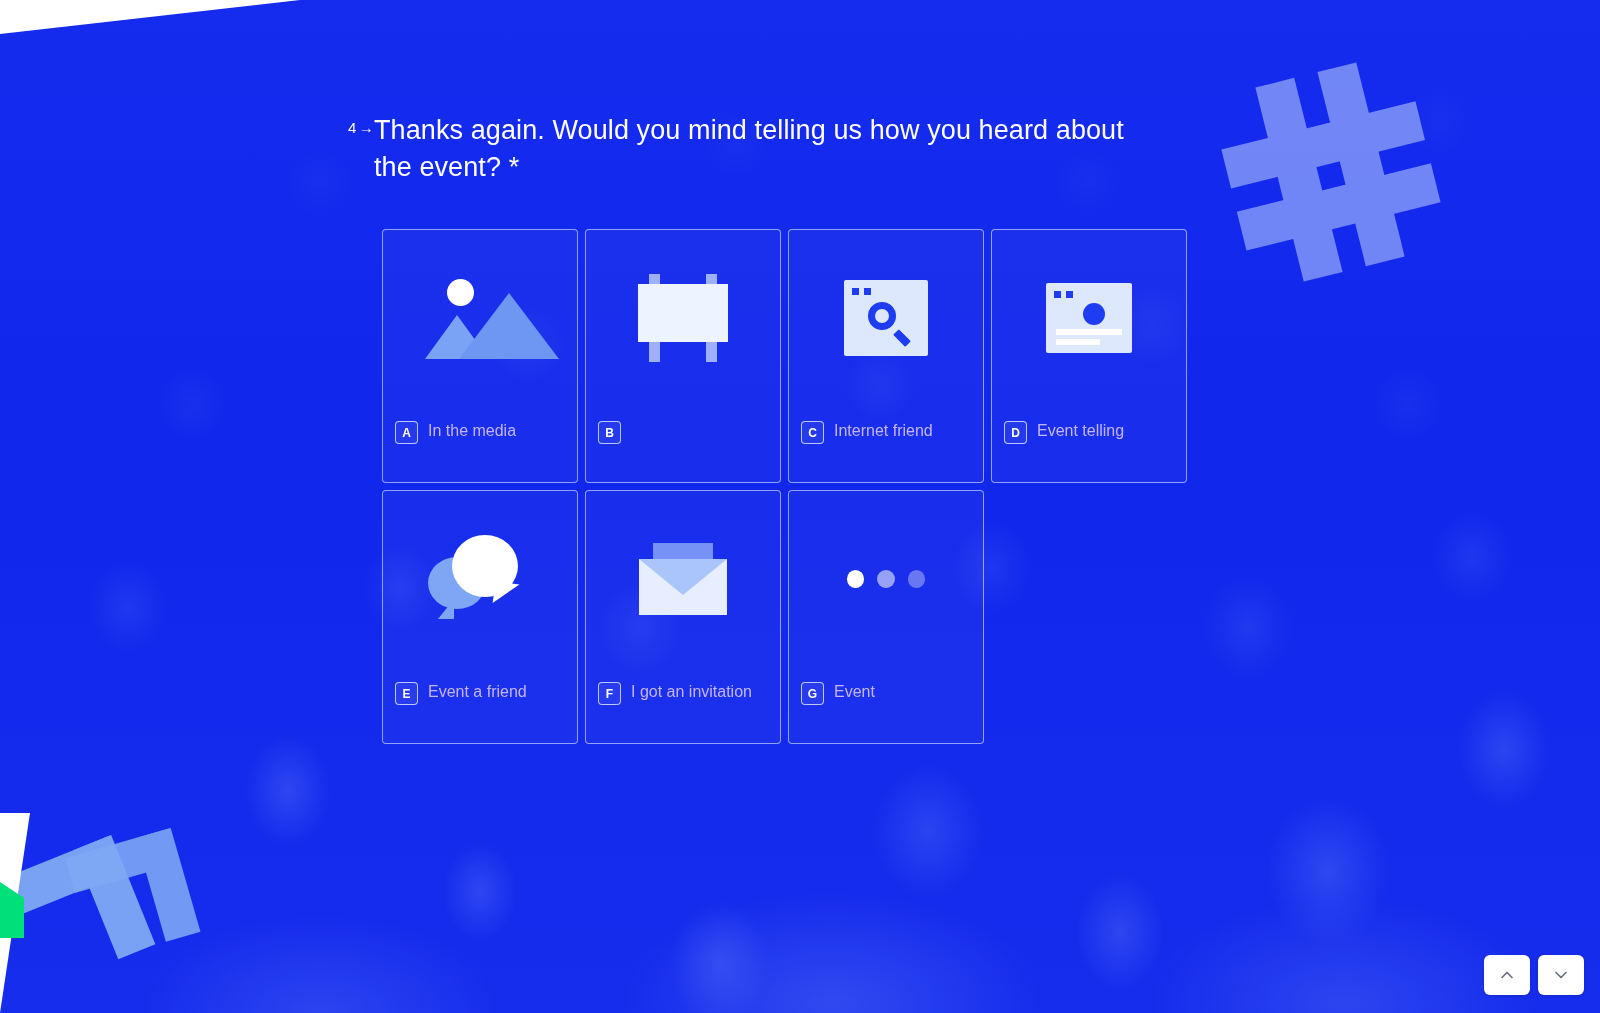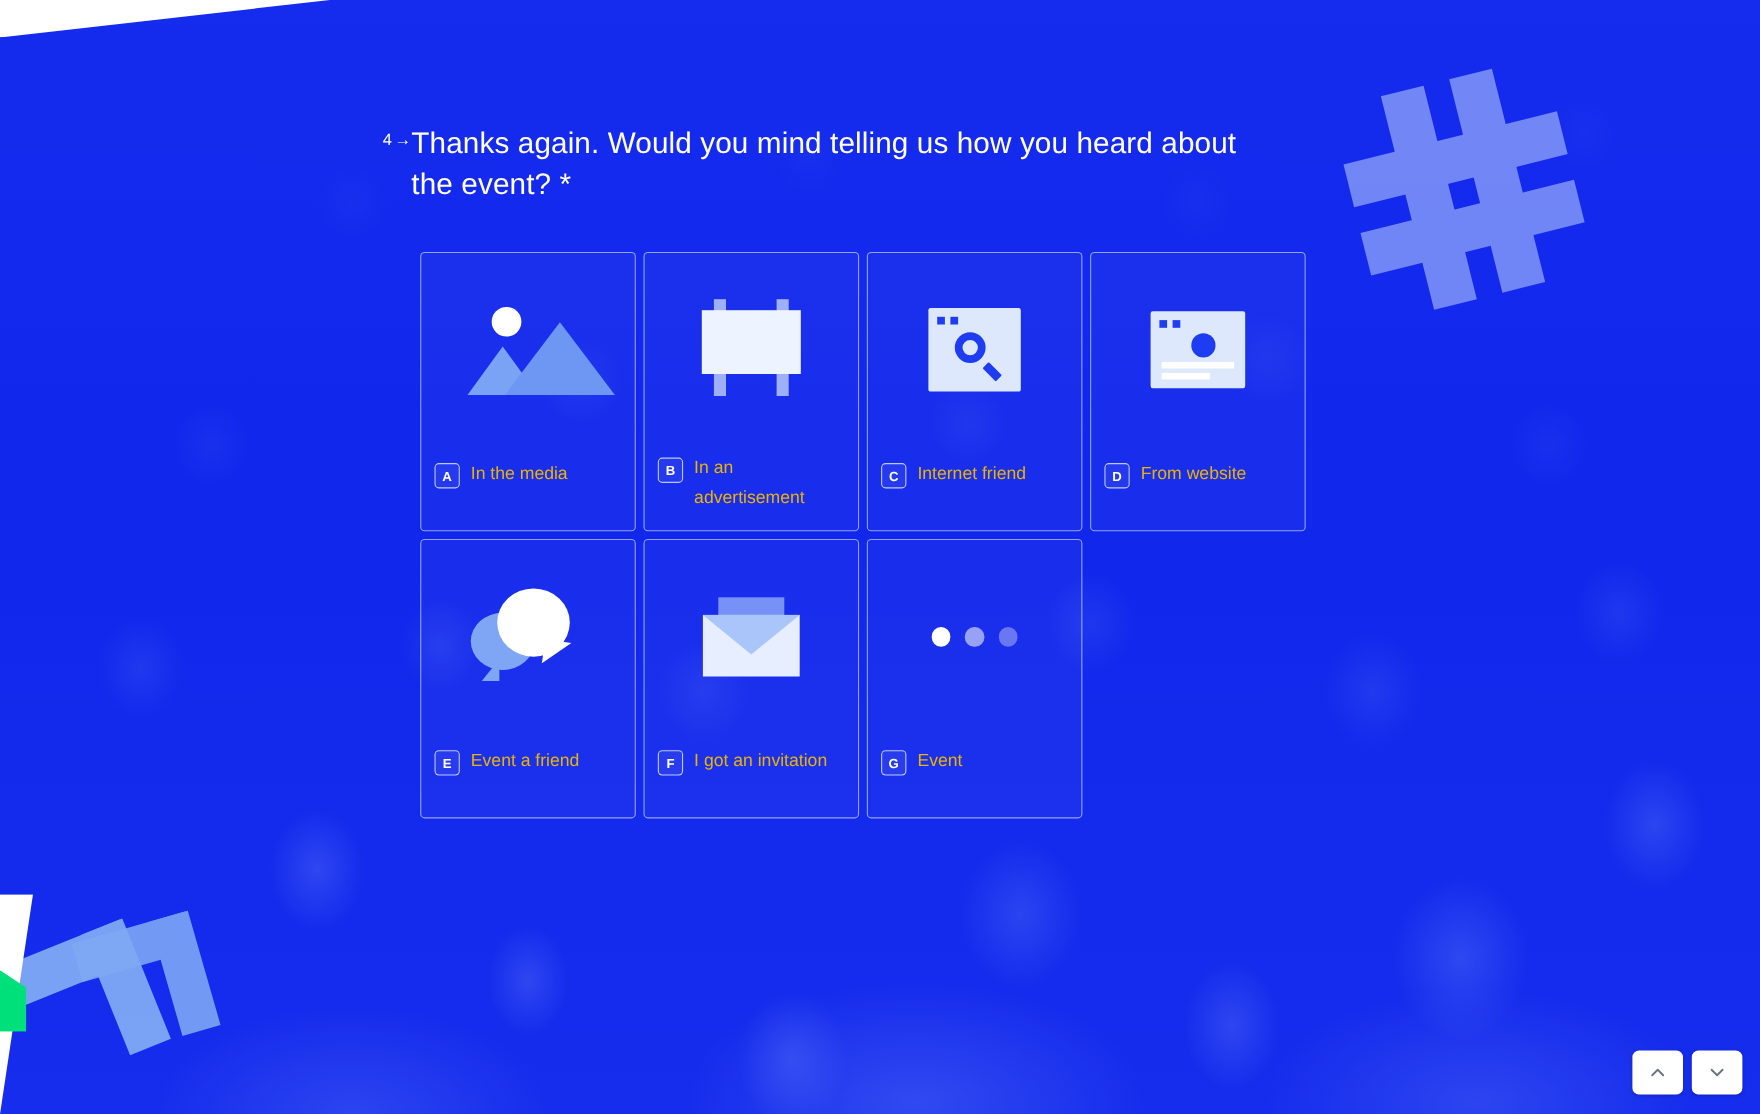--- a/index.html
+++ b/index.html
@@ -195,21 +195,21 @@
     color: #ffffff;
     font-size: 12px;
     font-weight: 700;
     display: flex;
     align-items: center;
     justify-content: center;
     margin-top: 1px;
     background: rgba(255,255,255,0.06);
   }
   .card-label {
-    color: #eab308;
+    color: #c4b5fd;
     font-size: 16px;
     line-height: 27px;
     margin-top: -3px;
   }
   .card.two-line .card-foot { align-items: flex-start; }
 
   
   .ic { position: relative; }
 
   
@@ -440,21 +440,20 @@
     <div class="card two-line">
       <div class="card-icon">
         <div class="ic ic-ad">
           <span class="post l"></span>
             <span class="post r"></span>
             <span class="board"></span>
         </div>
       </div>
       <div class="card-foot">
         <div class="badge">B</div>
-        <div class="card-label">In an advertisement</div>
       </div>
     </div>
 
     <div class="card">
       <div class="card-icon">
         <div class="ic ic-search">
           <span class="dot d1"></span>
             <span class="dot d2"></span>
           <span class="ring"></span>
             <span class="handle"></span>
@@ -471,21 +470,21 @@
         <div class="ic ic-site">
           <span class="dot d1"></span>
             <span class="dot d2"></span>
           <span class="circle"></span>
             <span class="bar b1"></span>
             <span class="bar b2"></span>
         </div>
       </div>
       <div class="card-foot">
         <div class="badge">D</div>
-        <div class="card-label">From website</div>
+        <div class="card-label">Event telling</div>
       </div>
     </div>
 
     <div class="card">
       <div class="card-icon">
         <div class="ic ic-chat">
           <span class="bub-back"></span>
             <span class="bub-back-tail"></span>
           <span class="bub-front"></span>
             <span class="bub-front-tail"></span>

